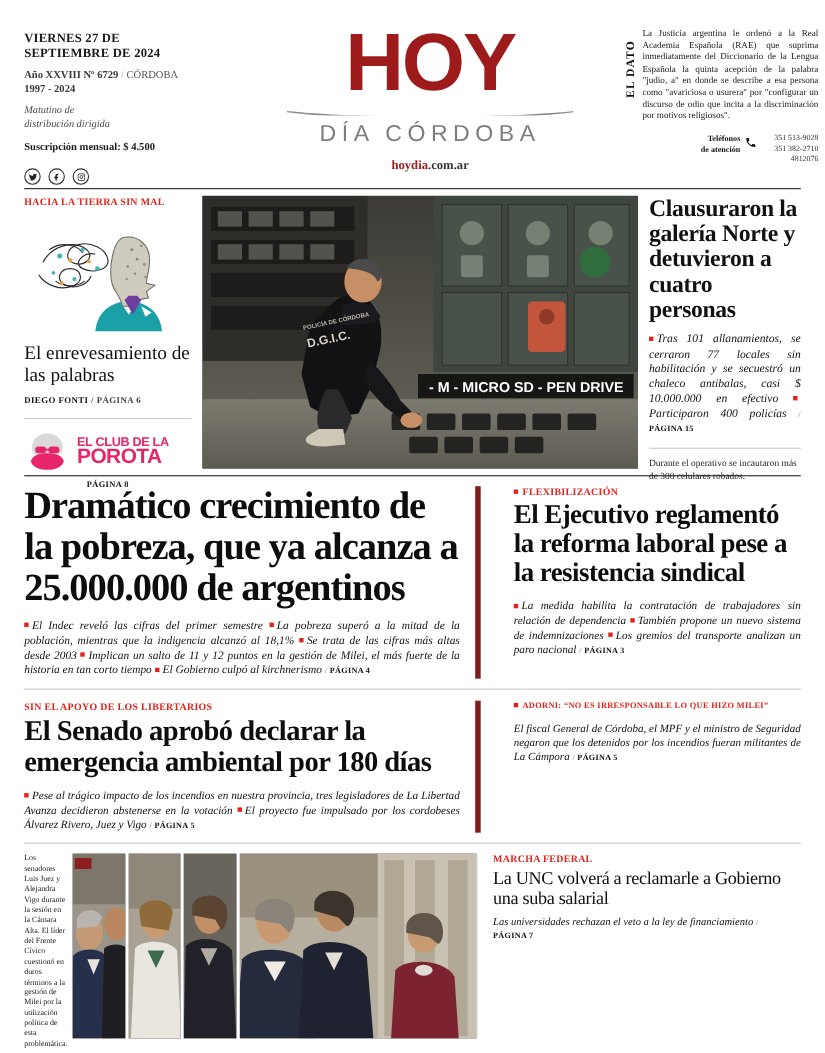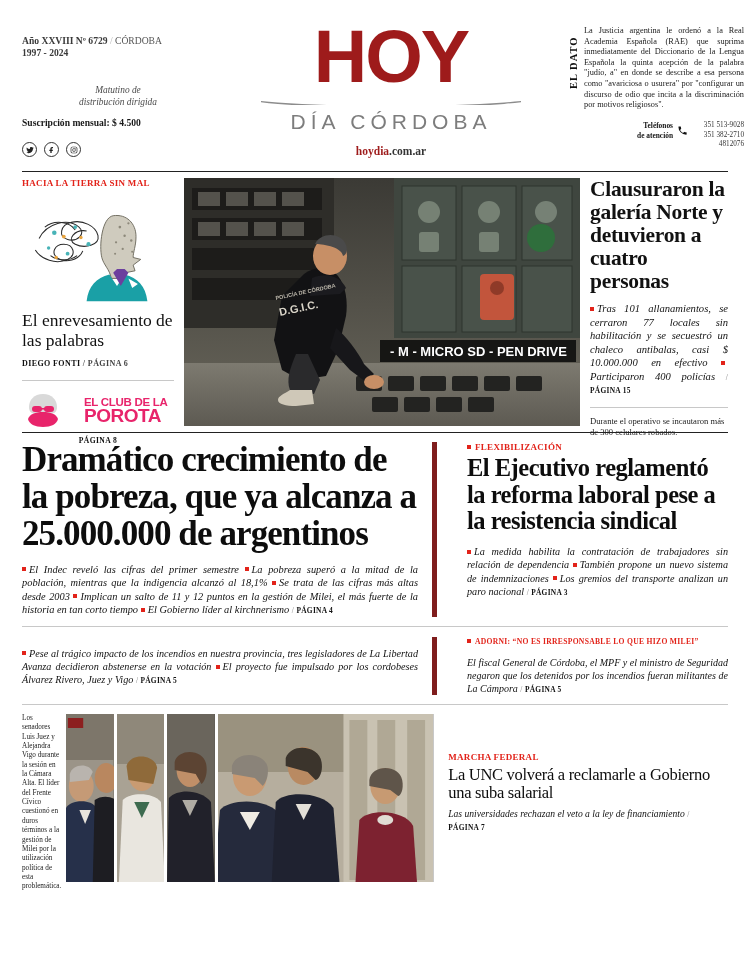--- a/index.html
+++ b/index.html
@@ -25,22 +25,22 @@
     letter-spacing: .2px; text-transform: uppercase; color: #1a1a1a;
   }
   .mast-year {
     margin-top: 7px;
     font-family: "Liberation Serif", serif;
     font-size: 9.6px; line-height: 1.3; color: #3a3a3a; font-weight: bold;
   }
   .mast-year .sep { color: #b9b9b9; font-weight: normal; }
   .mast-year .cb { font-weight: normal; color: #555; }
   .mast-sub {
-    margin-top: 24px;
-    font-style: italic; font-size: 9.4px; line-height: 1.3; color: #4a4a4a; text-align: center;
+    margin-top: 7px;
+    font-style: italic; font-size: 9.4px; line-height: 1.3; color: #4a4a4a;
   }
   .mast-price {
     margin-top: 9px; font-weight: bold; font-size: 9.6px; color: #1a1a1a;
   }
   .socials { margin-top: 14px; display: flex; gap: 7px; }
   .soc {
     width: 15px; height: 15px; border: 1px solid #333; border-radius: 50%;
     display: flex; align-items: center; justify-content: center;
   }
   .soc svg { width: 8px; height: 8px; fill: #222; }
@@ -106,21 +106,21 @@
   .illus-title {
     font-size: 17.5px; line-height: 1.16; color: #111; margin-top: 2px;
   }
   .byline {
     margin-top: 8px; font-size: 8px; font-weight: bold;
     letter-spacing: .4px; color: #111;
   }
   .byline .pg { color: #444; }
   .porota {
     margin-top: 12px; padding-top: 10px; border-top: 1px solid #c8c8c8;
-    display: flex; align-items: center; gap: 20px;
+    display: flex; align-items: center; gap: 6px;
   }
   .porota-face { width: 42px; height: 40px; }
   .porota-txt {
     font-family: "Liberation Sans", sans-serif; font-weight: bold;
     color: #e8246b; line-height: .92;
   }
   .porota-txt .l1 { font-size: 11.5px; letter-spacing: -.3px; display: block; }
   .porota-txt .l2 { font-size: 19px; letter-spacing: -.5px; display: block; }
   .porota-pg { text-align: center; font-size: 7.6px; font-weight: bold; margin-top: 5px; letter-spacing: .4px; }
 
@@ -171,40 +171,44 @@
   
   .bottom { display: flex; padding: 0 22px; margin-top: 9px; height: 168px; }
   .bot-photos { width: 150px; display: flex; gap: 3px; }
   .bot-sidecol { width: 44px; font-size: 7.2px; line-height: 1.3; color: #1a1a1a; padding-right: 4px; }
   .ph { flex: 1; overflow: hidden; background: #4a4a48; }
   .ph svg { width: 100%; height: 100%; display: block; }
   .bot-wide { width: 216px; margin-left: 3px; overflow: hidden; background: #5a5852; }
   .bot-wide svg { width: 100%; height: 100%; display: block; }
 
   .bot-right { width: 296px; padding-left: 14px; border-left: 1px solid #c8c8c8; display: flex; }
-  .bot-col { flex: 1; padding-right: 10px; margin-top: 38px; }
+  .bot-col { flex: 1; padding-right: 10px; }
   .bot-col + .bot-col { padding-right: 0; padding-left: 11px; border-left: 1px solid #c8c8c8; }
   .small-head {
     font-family: "Liberation Serif", serif; font-weight: normal;
     font-size: 16.5px; line-height: 1.08; letter-spacing: -.3px; color: #0d0d0d;
   }
   .small-lead {
     margin-top: 7px; font-style: italic; font-size: 9.6px; line-height: 1.28; color: #111;
   }
   .hr-thin { border-top: 1px solid #c8c8c8; margin: 9px 22px 0 22px; }
   .hr-top { border-top: 1.8px solid #222; margin: 6px 22px 0 22px; }
 </style>
 </head>
 <body>
 
 <div class="page">
 
   <div class="masthead">
 
     <div class="mast-left">
+      <div class="mast-date">
+        <div>VIERNES 27 DE</div>
+        <div>SEPTIEMBRE DE 2024</div>
+      </div>
       <div class="mast-year">
         <span>Año XXVIII Nº 6729</span>
         <span class="sep">/</span>
         <span class="cb">CÓRDOBA</span>
         <div>1997 - 2024</div>
       </div>
       <div class="mast-sub">
         <div>Matutino de</div>
         <div>distribución dirigida</div>
       </div>
@@ -429,21 +433,21 @@
   <div class="hr-top"></div>
 
   <div class="band">
     <div class="band-left">
       <div class="huge-head">Dramático crecimiento de la pobreza, que ya alcanza a 25.000.000 de argentinos</div>
       <div class="bullets">
         <span class="sq"></span><span>El Indec reveló las cifras del primer semestre</span>
         <span class="sq"></span><span>La pobreza superó a la mitad de la población, mientras que la indigencia alcanzó al 18,1%</span>
         <span class="sq"></span><span>Se trata de las cifras más altas desde 2003</span>
         <span class="sq"></span><span>Implican un salto de 11 y 12 puntos en la gestión de Milei, el más fuerte de la historia en tan corto tiempo</span>
-        <span class="sq"></span><span>El Gobierno líder al kirchnerismo</span>
+        <span class="sq"></span><span>El Gobierno culpó al kirchnerismo</span>
         <span class="pgref"><span class="slash">/</span> <span>PÁGINA 4</span></span>
       </div>
     </div>
 
     <div class="band-right">
       <div class="kick-wrap">
         <span class="kick-sq"></span>
         <span class="kicker-red" style="margin:0">FLEXIBILIZACIÓN</span>
       </div>
       <div class="mid-head">El Ejecutivo reglamentó la reforma laboral pese a la resistencia sindical</div>
@@ -453,20 +457,22 @@
         <span class="sq"></span><span>Los gremios del transporte analizan un paro nacional</span>
         <span class="pgref"><span class="slash">/</span> <span>PÁGINA 3</span></span>
       </div>
     </div>
   </div>
 
   <div class="hr-thin"></div>
 
   <div class="band3">
     <div class="band-left">
+      <div class="kicker-red">SIN EL APOYO DE LOS LIBERTARIOS</div>
+      <div class="mid-head" style="font-size:26px">El Senado aprobó declarar la emergencia ambiental por 180 días</div>
       <div class="bullets bullets-sm">
         <span class="sq"></span><span>Pese al trágico impacto de los incendios en nuestra provincia, tres legisladores de La Libertad Avanza decidieron abstenerse en la votación</span>
         <span class="sq"></span><span>El proyecto fue impulsado por los cordobeses Álvarez Rivero, Juez y Vigo</span>
         <span class="pgref"><span class="slash">/</span> <span>PÁGINA 5</span></span>
       </div>
     </div>
 
     <div class="band-right">
       <div class="kick-wrap">
         <span class="kick-sq"></span>

